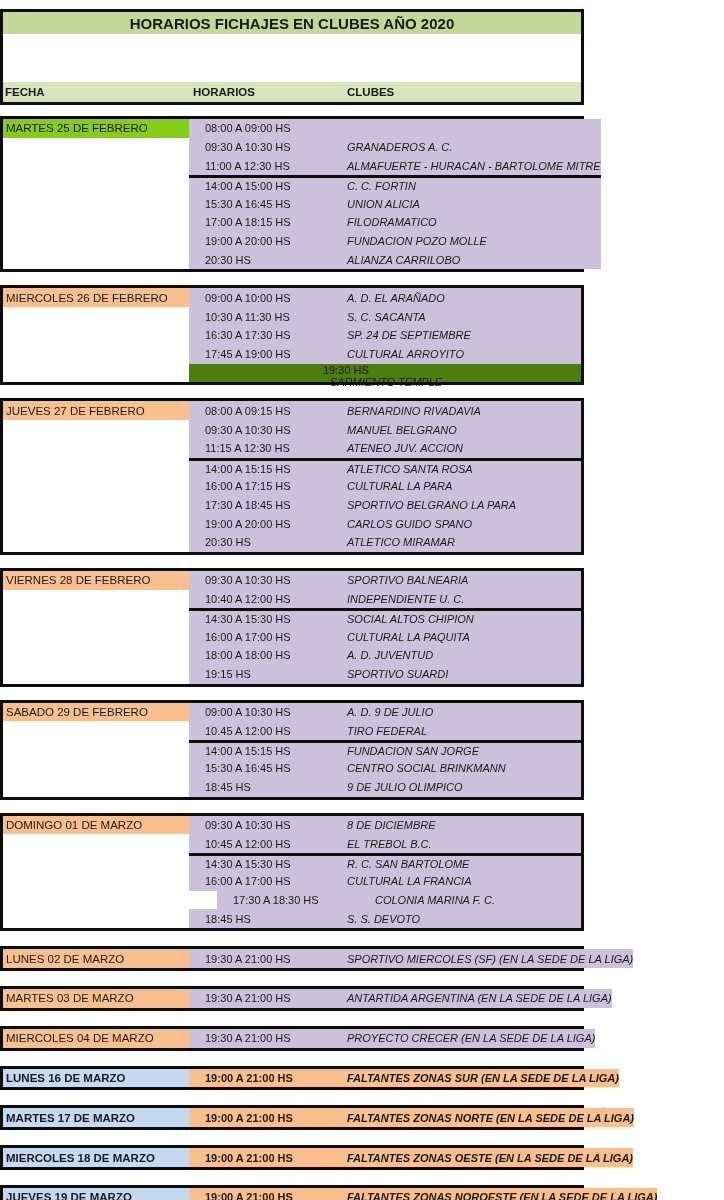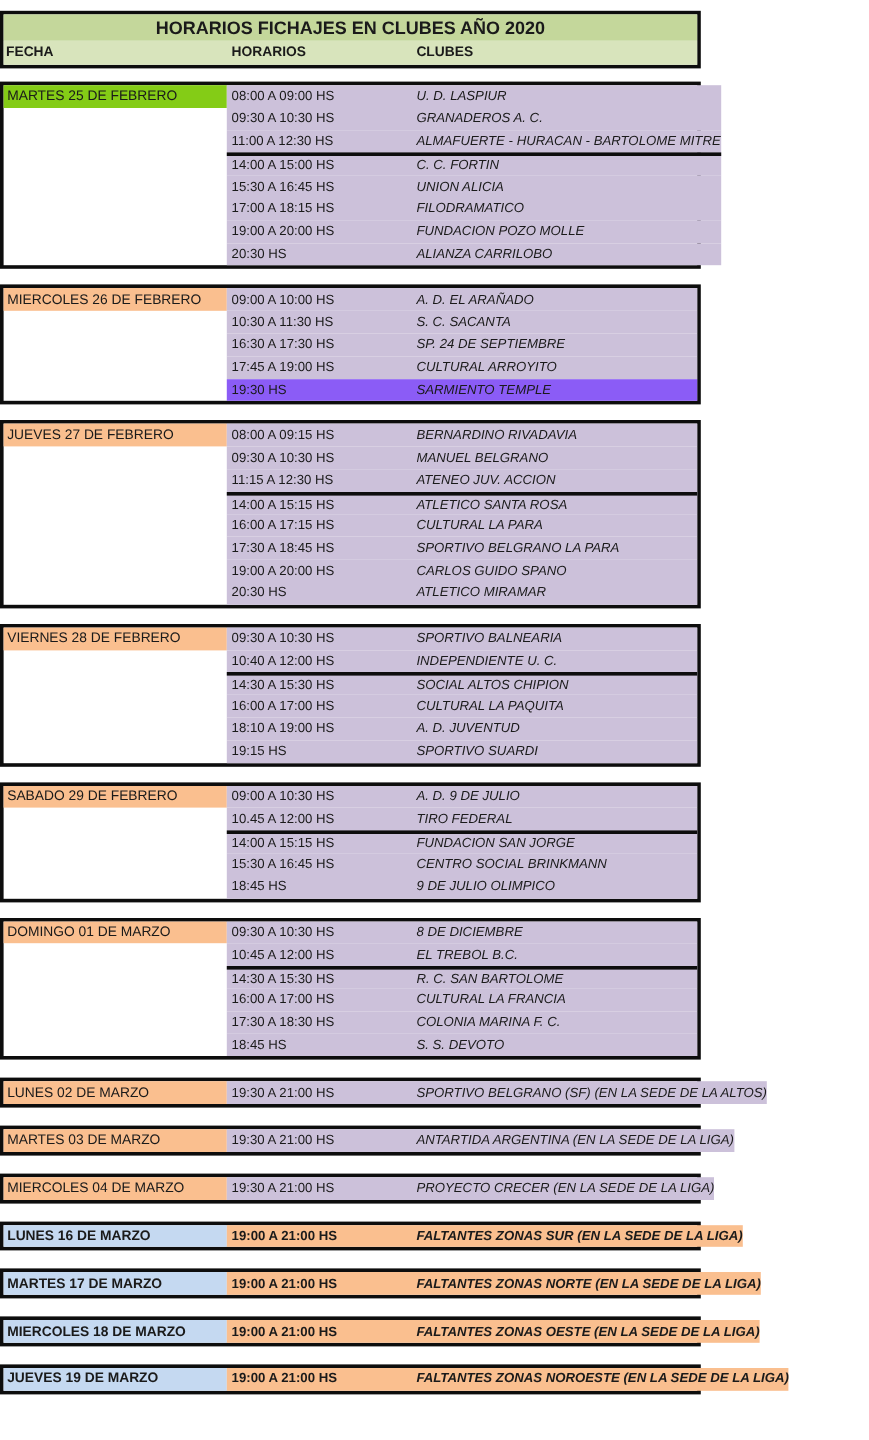--- a/index.html
+++ b/index.html
@@ -76,51 +76,50 @@
     flex-direction: column;
   }
   .schedule-row {
     height: 18.8px;
     box-sizing: border-box;
     display: flex;
     align-items: center;
     font-size: 11px;
   }
   .schedule-row.divider { border-top: 3px solid #0d0d0d; }
-  .time-cell { width: 156px; flex: none; box-sizing: border-box; padding-left: 4px; white-space: nowrap; }
+  .time-cell { width: 156px; flex: none; box-sizing: border-box; padding-left: 16px; white-space: nowrap; }
   .club-cell { flex: 1; box-sizing: border-box; padding-left: 2px; font-style: italic; white-space: nowrap; }
 
   .section.bold .date-cell,
   .section.bold .time-cell,
   .section.bold .club-cell { font-weight: bold; }
 </style>
 </head>
 <body>
 
 <div class="page">
   <div class="sheet">
 
     <div class="header-block">
       <div class="title-row" style="background: rgb(196, 215, 155);">HORARIOS FICHAJES EN CLUBES AÑO 2020</div>
-      <div class="cols-row" style="background: rgb(216, 228, 188);">
+      <div class="cols-row" style="background: rgb(216, 228, 188); margin-top: 48px;">
         <span class="col-date">FECHA</span>
         <span class="col-time">HORARIOS</span>
         <span class="col-club">CLUBES</span>
       </div>
     </div>
 
     <div id="sections">
         <div class="section first">
           <div class="date-col">
             <div class="date-cell" style="background: #84cc16;">MARTES 25 DE FEBRERO</div>
           </div>
           <div class="rows-col">
             <div class="schedule-row" style="background: rgb(204, 193, 218);">
               <span class="time-cell">08:00 A 09:00 HS</span>
-              <span class="club-cell">U. D. LASPIUR</span>
             </div>
             <div class="schedule-row" style="background: rgb(204, 193, 218);">
               <span class="time-cell">09:30 A 10:30 HS</span>
               <span class="club-cell">GRANADEROS A. C.</span>
             </div>
             <div class="schedule-row" style="background: rgb(204, 193, 218);">
               <span class="time-cell">11:00 A 12:30 HS</span>
               <span class="club-cell">ALMAFUERTE - HURACAN - BARTOLOME MITRE</span>
             </div>
             <div class="schedule-row divider" style="background: rgb(204, 193, 218);">
@@ -159,21 +158,21 @@
               <span class="club-cell">S. C. SACANTA</span>
             </div>
             <div class="schedule-row" style="background: rgb(204, 193, 218);">
               <span class="time-cell">16:30 A 17:30 HS</span>
               <span class="club-cell">SP. 24 DE SEPTIEMBRE</span>
             </div>
             <div class="schedule-row" style="background: rgb(204, 193, 218);">
               <span class="time-cell">17:45 A 19:00 HS</span>
               <span class="club-cell">CULTURAL ARROYITO</span>
             </div>
-            <div class="schedule-row" style="background: #8b5cf6;">
+            <div class="schedule-row" style="background: #4d7c0f; flex-direction: column;">
               <span class="time-cell">19:30 HS</span>
               <span class="club-cell">SARMIENTO TEMPLE</span>
             </div>
           </div>
         </div>
         <div class="section">
           <div class="date-col">
             <div class="date-cell" style="background: rgb(250, 191, 143);">JUEVES 27 DE FEBRERO</div>
           </div>
           <div class="rows-col">
@@ -226,21 +225,21 @@
             </div>
             <div class="schedule-row divider" style="background: rgb(204, 193, 218);">
               <span class="time-cell">14:30 A 15:30 HS</span>
               <span class="club-cell">SOCIAL ALTOS CHIPION</span>
             </div>
             <div class="schedule-row" style="background: rgb(204, 193, 218);">
               <span class="time-cell">16:00 A 17:00 HS</span>
               <span class="club-cell">CULTURAL LA PAQUITA</span>
             </div>
             <div class="schedule-row" style="background: rgb(204, 193, 218);">
-              <span class="time-cell">18:10 A 19:00 HS</span>
+              <span class="time-cell">18:00 A 18:00 HS</span>
               <span class="club-cell">A. D. JUVENTUD</span>
             </div>
             <div class="schedule-row" style="background: rgb(204, 193, 218);">
               <span class="time-cell">19:15 HS</span>
               <span class="club-cell">SPORTIVO SUARDI</span>
             </div>
           </div>
         </div>
         <div class="section">
           <div class="date-col">
@@ -283,38 +282,38 @@
               <span class="club-cell">EL TREBOL B.C.</span>
             </div>
             <div class="schedule-row divider" style="background: rgb(204, 193, 218);">
               <span class="time-cell">14:30 A 15:30 HS</span>
               <span class="club-cell">R. C. SAN BARTOLOME</span>
             </div>
             <div class="schedule-row" style="background: rgb(204, 193, 218);">
               <span class="time-cell">16:00 A 17:00 HS</span>
               <span class="club-cell">CULTURAL LA FRANCIA</span>
             </div>
-            <div class="schedule-row" style="background: rgb(204, 193, 218);">
+            <div class="schedule-row" style="background: rgb(204, 193, 218); margin-left: 28px;">
               <span class="time-cell">17:30 A 18:30 HS</span>
               <span class="club-cell">COLONIA MARINA F. C.</span>
             </div>
             <div class="schedule-row" style="background: rgb(204, 193, 218);">
               <span class="time-cell">18:45 HS</span>
               <span class="club-cell">S. S. DEVOTO</span>
             </div>
           </div>
         </div>
         <div class="section single">
           <div class="date-col">
             <div class="date-cell" style="background: rgb(250, 191, 143);">LUNES 02 DE MARZO</div>
           </div>
           <div class="rows-col">
             <div class="schedule-row" style="background: rgb(204, 193, 218);">
               <span class="time-cell">19:30 A 21:00 HS</span>
-              <span class="club-cell">SPORTIVO BELGRANO (SF) (EN LA SEDE DE LA ALTOS)</span>
+              <span class="club-cell">SPORTIVO MIERCOLES (SF) (EN LA SEDE DE LA LIGA)</span>
             </div>
           </div>
         </div>
         <div class="section single">
           <div class="date-col">
             <div class="date-cell" style="background: rgb(250, 191, 143);">MARTES 03 DE MARZO</div>
           </div>
           <div class="rows-col">
             <div class="schedule-row" style="background: rgb(204, 193, 218);">
               <span class="time-cell">19:30 A 21:00 HS</span>

